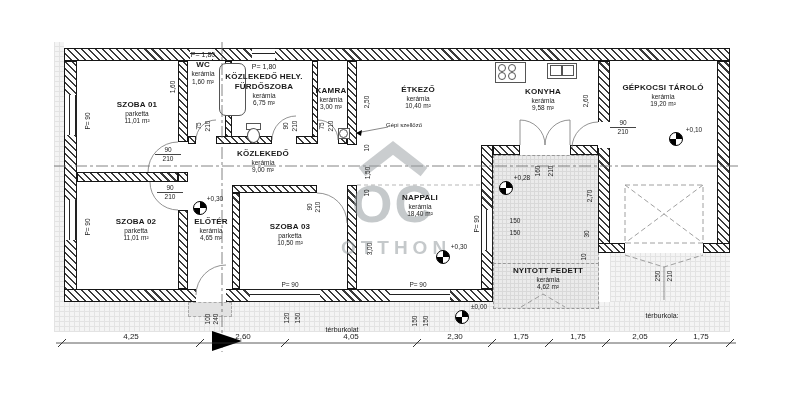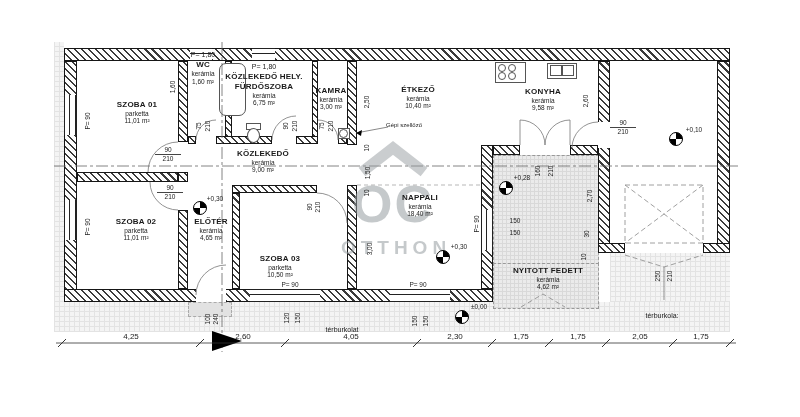--- a/index.html
+++ b/index.html
@@ -186,36 +186,41 @@
   <div class="room" style="left:418px;top:85px;">
     <span class="nm">ÉTKEZŐ</span>
     <span class="sub">kerámia</span>
     <span class="sub">10,40 m²</span>
   </div>
   <div class="room" style="left:543px;top:87px;">
     <span class="nm">KONYHA</span>
     <span class="sub">kerámia</span>
     <span class="sub">9,58 m²</span>
   </div>
+  <div class="room" style="left:663px;top:83px;">
+    <span class="nm">GÉPKOCSI TÁROLÓ</span>
+    <span class="sub">kerámia</span>
+    <span class="sub">19,20 m²</span>
+  </div>
   <div class="room" style="left:263px;top:149px;">
     <span class="nm">KÖZLEKEDŐ</span>
     <span class="sub">kerámia</span>
     <span class="sub">9,00 m²</span>
   </div>
   <div class="room" style="left:136px;top:217px;">
     <span class="nm">SZOBA 02</span>
     <span class="sub">parketta</span>
     <span class="sub">11,01 m²</span>
   </div>
   <div class="room" style="left:211px;top:217px;">
     <span class="nm">ELŐTÉR</span>
     <span class="sub">kerámia</span>
     <span class="sub">4,65 m²</span>
   </div>
-  <div class="room" style="left:280px;top:222px;margin-top:32px;">
+  <div class="room" style="left:290px;top:222px;">
     <span class="nm">SZOBA 03</span>
     <span class="sub">parketta</span>
     <span class="sub">10,50 m²</span>
   </div>
   <div class="room" style="left:420px;top:193px;">
     <span class="nm">NAPPALI</span>
     <span class="sub">kerámia</span>
     <span class="sub">18,40 m²</span>
   </div>
   <div class="room" style="left:548px;top:266px;">

